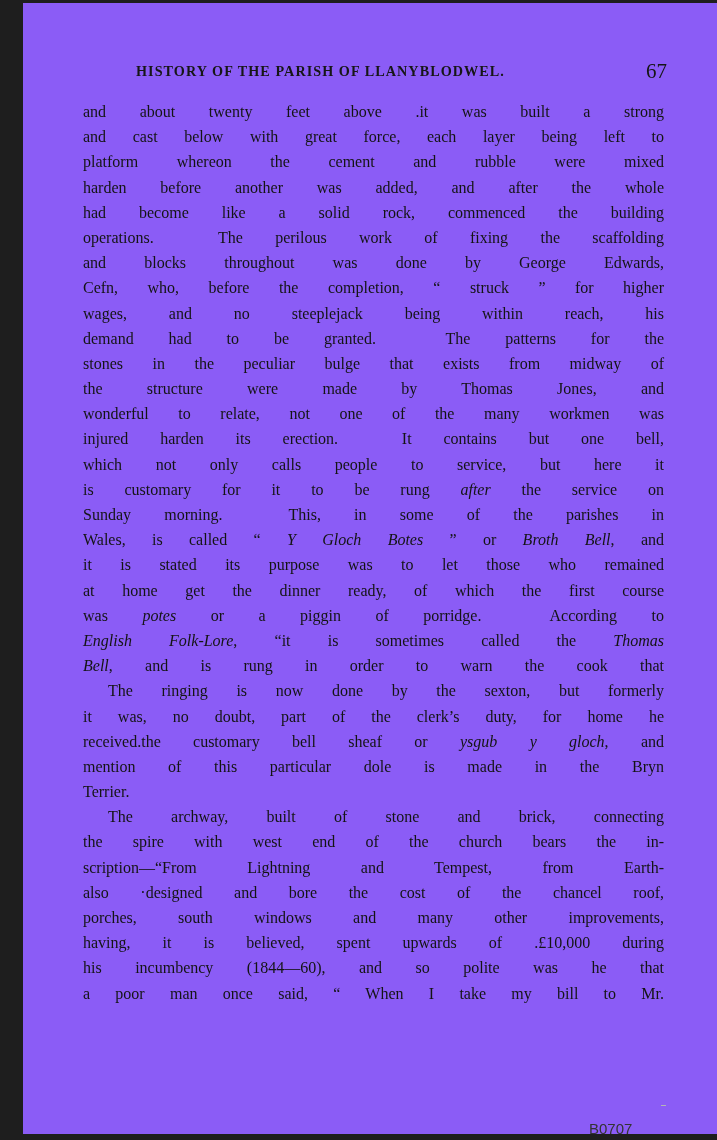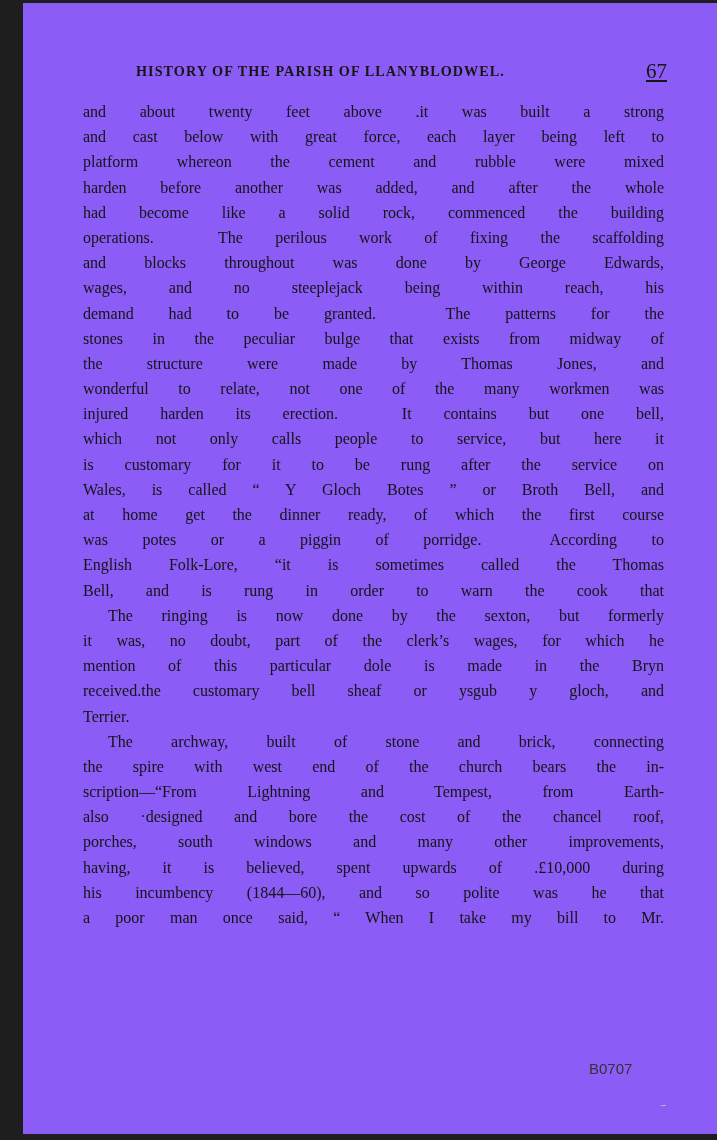--- a/index.html
+++ b/index.html
@@ -38,21 +38,20 @@
     font-size: 14.2px;
     font-weight: bold;
     letter-spacing: 1.05px;
     white-space: nowrap;
   }
   .header-page {
     position: absolute;
     right: 0;
     top: -2px;
     font-size: 21px;
-    text-decoration: underline;
   }
   .body-text {
     position: absolute;
     left: 60px;
     top: 96px;
     width: 581px;
     font-family: "Liberation Serif", "DejaVu Serif", serif;
     font-size: 16px;
     color: #141414;
   }
@@ -67,25 +66,26 @@
   .line.last {
     text-align-last: left;
   }
   .line.indent {
     padding-left: 25px;
   }
   .line > span {
     white-space: pre;
   }
   .it {
+    font-style: italic;
   }
   .footer-code {
     position: absolute;
     left: 589px;
-    top: 1060px;
+    top: 1120px;
     font-family: "Liberation Sans", "DejaVu Sans", sans-serif;
     font-size: 15px;
     color: #333333;
   }
   .footer-mark {
     position: absolute;
     left: 661px;
     top: 1105px;
     width: 5px;
     height: 1px;
@@ -102,37 +102,40 @@
   </div>
 
   <div class="body-text" id="body-text">
       <div class="line"><span>and about twenty feet above .it was built a strong</span></div>
       <div class="line"><span>and cast below with great force, each layer being left to</span></div>
       <div class="line"><span>platform whereon the cement and rubble were mixed</span></div>
       <div class="line"><span>harden before another was added, and after the whole</span></div>
       <div class="line"><span>had become like a solid rock, commenced the building</span></div>
       <div class="line"><span>operations.  The perilous work of fixing the scaffolding</span></div>
       <div class="line"><span>and blocks throughout was done by George Edwards,</span></div>
+      <div class="line"><span>Cefn, who, before the completion, “ struck ” for higher</span></div>
       <div class="line"><span>wages, and no steeplejack being within reach, his</span></div>
       <div class="line"><span>demand had to be granted.  The patterns for the</span></div>
       <div class="line"><span>stones in the peculiar bulge that exists from midway of</span></div>
       <div class="line"><span>the structure were made by Thomas Jones, and</span></div>
       <div class="line"><span>wonderful to relate, not one of the many workmen was</span></div>
       <div class="line"><span>injured harden its erection.  It contains but one bell,</span></div>
       <div class="line"><span>which not only calls people to service, but here it</span></div>
       <div class="line"><span>is customary for it to be rung </span><span class="it">after</span><span> the service on</span></div>
+      <div class="line"><span>Sunday morning.  This, in some of the parishes in</span></div>
       <div class="line" style="word-spacing: 0.00142045px;"><span>Wales, is called “ </span><span class="it">Y Gloch Botes</span><span> ” or </span><span class="it">Broth Bell</span><span>, and</span></div>
+      <div class="line"><span>it is stated its purpose was to let those who remained</span></div>
       <div class="line"><span>at home get the dinner ready, of which the first course</span></div>
       <div class="line"><span>was </span><span class="it">potes</span><span> or a piggin of porridge.  According to</span></div>
       <div class="line"><span class="it">English Folk-Lore</span><span>, “it is sometimes called the </span><span class="it">Thomas</span></div>
       <div class="line"><span class="it">Bell</span><span>, and is rung in order to warn the cook that</span></div>
       <div class="line indent"><span>The ringing is now done by the sexton, but formerly</span></div>
-      <div class="line"><span>it was, no doubt, part of the clerk’s wages, for which he</span></div>
+      <div class="line"><span>it was, no doubt, part of the clerk’s duty, for home he</span></div>
+      <div class="line"><span>received.the customary bell sheaf or </span><span class="it">ysgub y gloch</span><span>, and</span></div>
       <div class="line"><span>mention of this particular dole is made in the Bryn</span></div>
-      <div class="line"><span>received.the customary bell sheaf or </span><span class="it">ysgub y gloch</span><span>, and</span></div>
       <div class="line last"><span>Terrier.</span></div>
       <div class="line indent"><span>The archway, built of stone and brick, connecting</span></div>
       <div class="line"><span>the spire with west end of the church bears the in-</span></div>
       <div class="line"><span>scription—“From Lightning and Tempest, from Earth-</span></div>
       <div class="line"><span>also ·designed and bore the cost of the chancel roof,</span></div>
       <div class="line"><span>porches, south windows and many other improvements,</span></div>
       <div class="line"><span>having, it is believed, spent upwards of .£10,000 during</span></div>
       <div class="line"><span>his incumbency (1844—60), and so polite was he that</span></div>
       <div class="line"><span>a poor man once said, “ When I take my bill to Mr.</span></div>
     </div>

